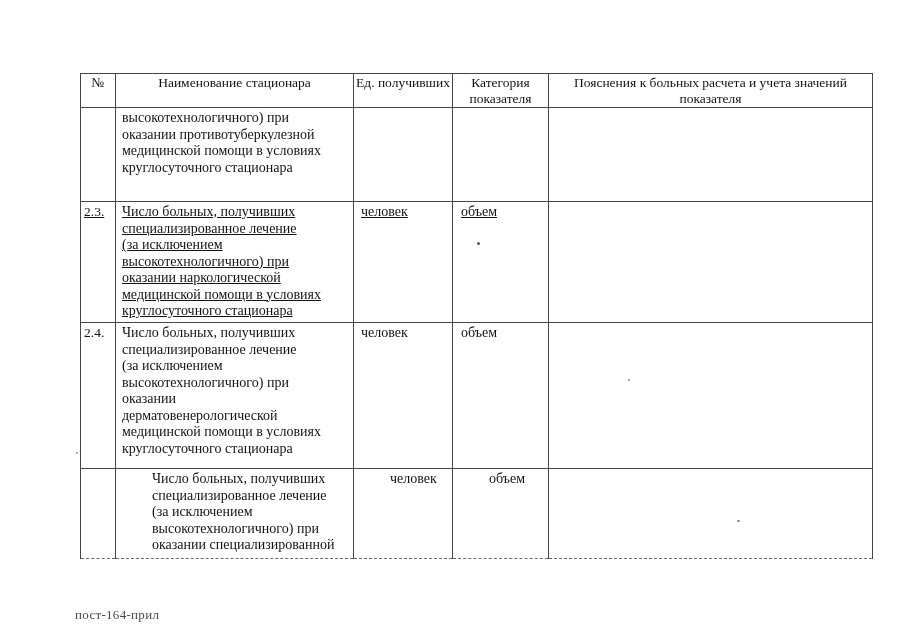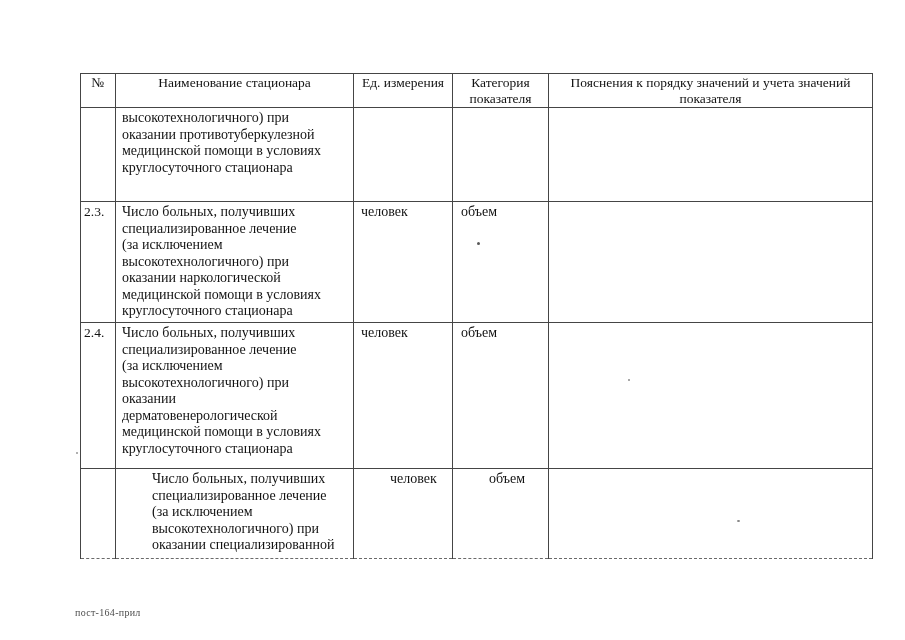--- a/index.html
+++ b/index.html
@@ -24,34 +24,34 @@
   table.doc-table tr.row-last td { border-bottom: 1.6px dashed #6a6a6a; padding-left: 36px; }
 
   col.c-num  { width: 35px; }
   col.c-name { width: 238px; }
   col.c-unit { width: 99px; }
   col.c-cat  { width: 96px; }
   col.c-expl { width: 324px; }
 
   tr.row-header   { height: 30px; }
   tr.row-cont     { height: 94px; }
-  tr.row-23       { height: 121px; }
+  tr.row-23       { height: 121px; text-decoration: underline; }
   tr.row-24       { height: 146px; }
   tr.row-25       { height: 90px; }
 
   th.hdr { text-align: center; padding: 1px 2px; font-size: 13.5px; line-height: 15.5px; }
   td.cell-num  { padding: 2px 1px 0 3px; font-size: 13.5px; }
   td.cell-name { padding: 2px 3px 0 6px; white-space: pre-line; margin-top: 32px; }
   td.cell-unit { padding: 2px 2px 0 7px; margin-top: 16px; }
   td.cell-cat  { padding: 2px 2px 0 8px; }
   td.cell-expl { padding: 2px 4px 0 6px; }
 
   .footer-mark {
     position: absolute; left: 75px; top: 607px;
-    font-size: 10px; letter-spacing: 0.3px; color: #2a2a2a;
+    font-size: 13px; letter-spacing: 0.3px; color: #2a2a2a;
     filter: blur(0.45px); opacity: 0.85;
     font-family: "Liberation Serif", serif;
   }
 
   
   .speck { position: absolute; background: #2e2e2e; border-radius: 50%; }
   .speck.s1 { left: 477px; top: 242px; width: 3px; height: 3px; opacity: .8; }
   .speck.s2 { left: 628px; top: 379px; width: 2px; height: 2px; opacity: .55; }
   .speck.s3 { left: 737px; top: 520px; width: 3px; height: 2px; opacity: .6; }
   .speck.s4 { left: 76px;  top: 452px; width: 2px; height: 2px; opacity: .5; }
@@ -66,24 +66,24 @@
       <col class="c-num">
         <col class="c-name">
         <col class="c-unit">
         <col class="c-cat">
         <col class="c-expl">
     </colgroup>
     <tbody>
       <tr class="row-header">
         <th class="hdr">№</th>
         <th class="hdr">Наименование стационара</th>
-        <th class="hdr">Ед. измерения</th>
+        <th class="hdr">Ед. получивших</th>
         <th class="hdr" style="white-space: pre-line;">Категория
 показателя</th>
-        <th class="hdr" style="white-space: pre-line;">Пояснения к порядку значений и учета значений
+        <th class="hdr" style="white-space: pre-line;">Пояснения к больных расчета и учета значений
 показателя</th>
       </tr>
 
       <tr class="row-cont">
         <td class="cell-num"></td>
         <td class="cell-name">высокотехнологичного) при
 оказании противотуберкулезной
 медицинской помощи в условиях
 круглосуточного стационара</td>
         <td class="cell-unit"></td>

